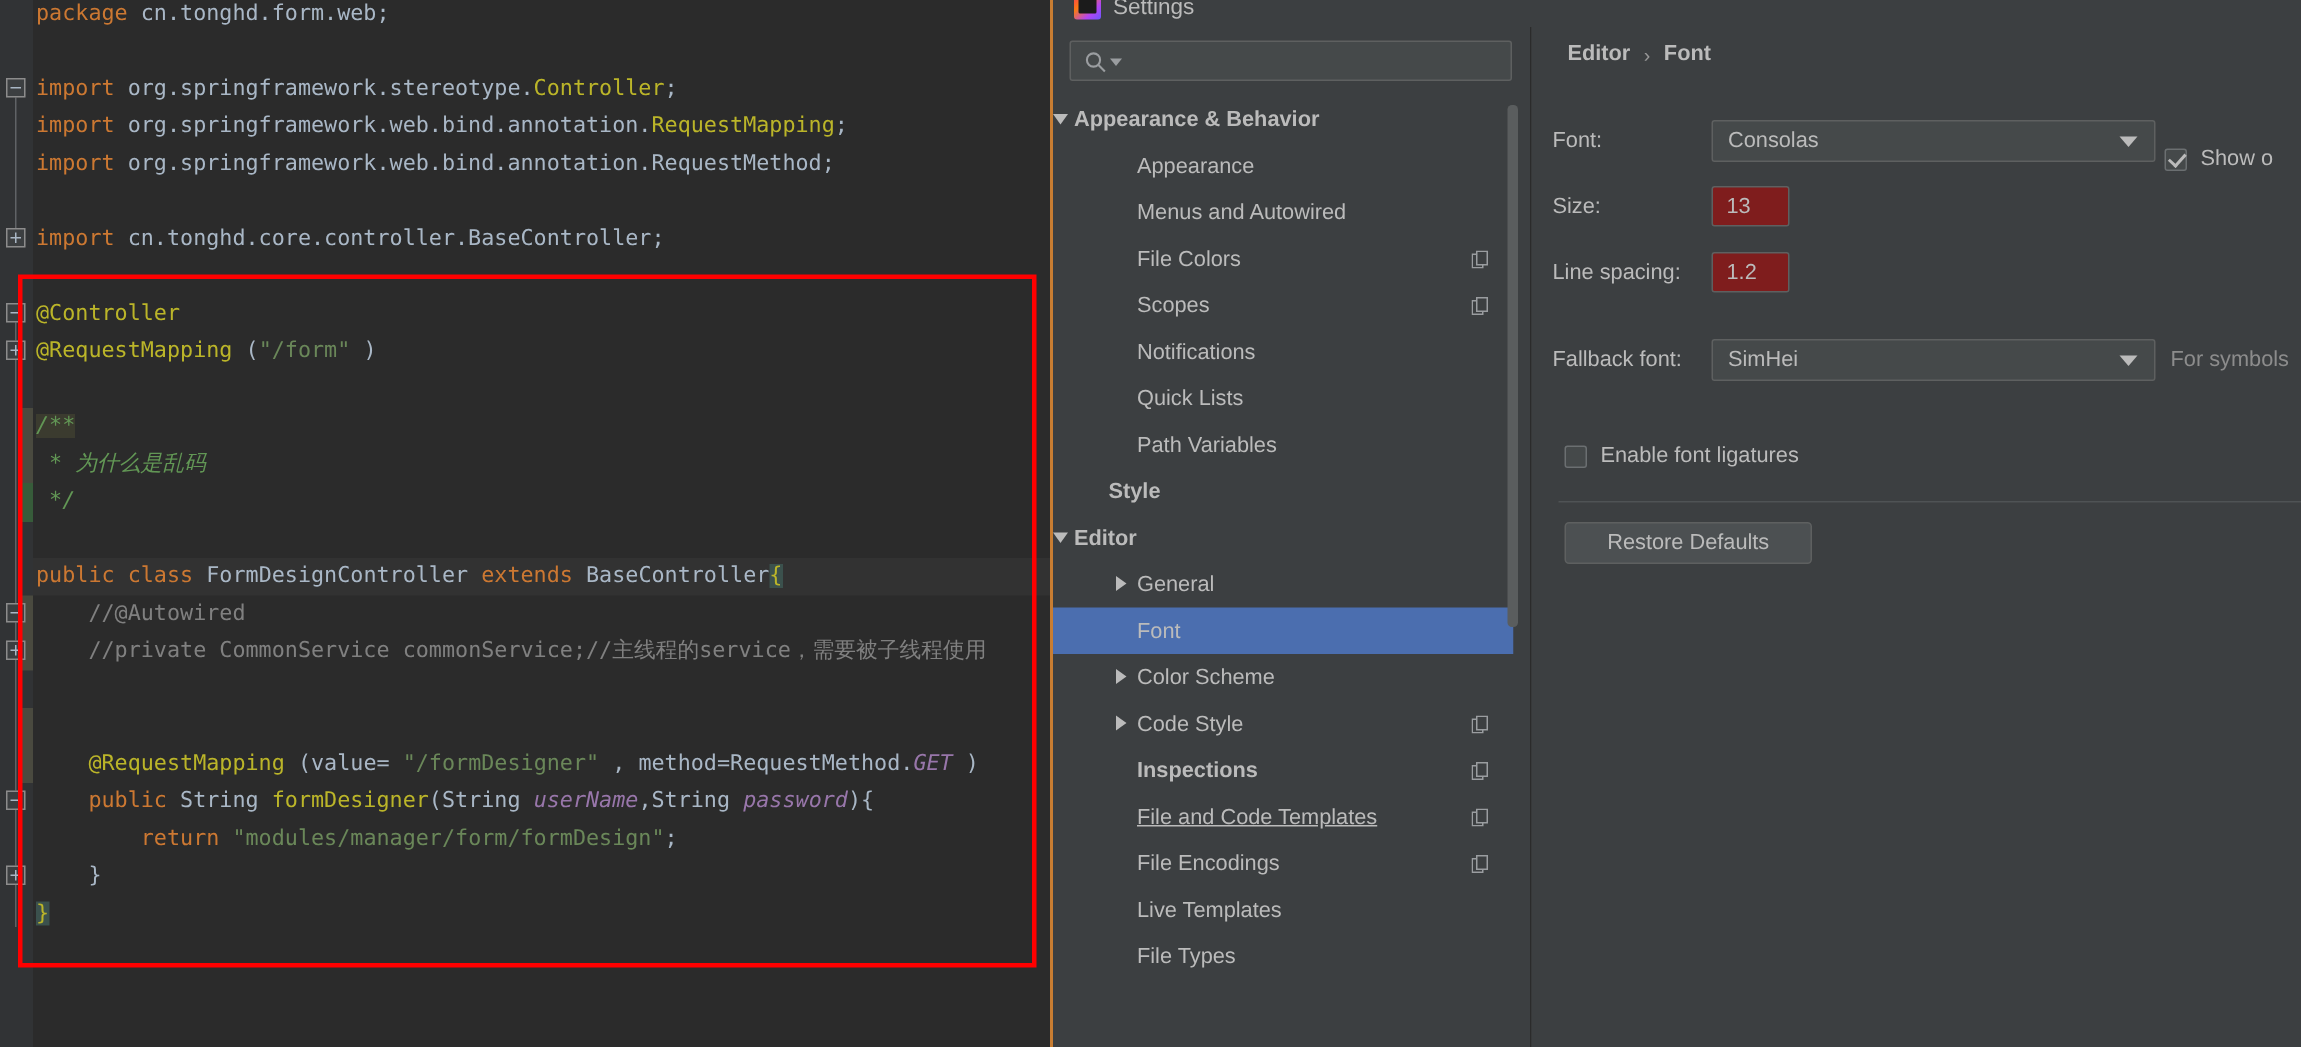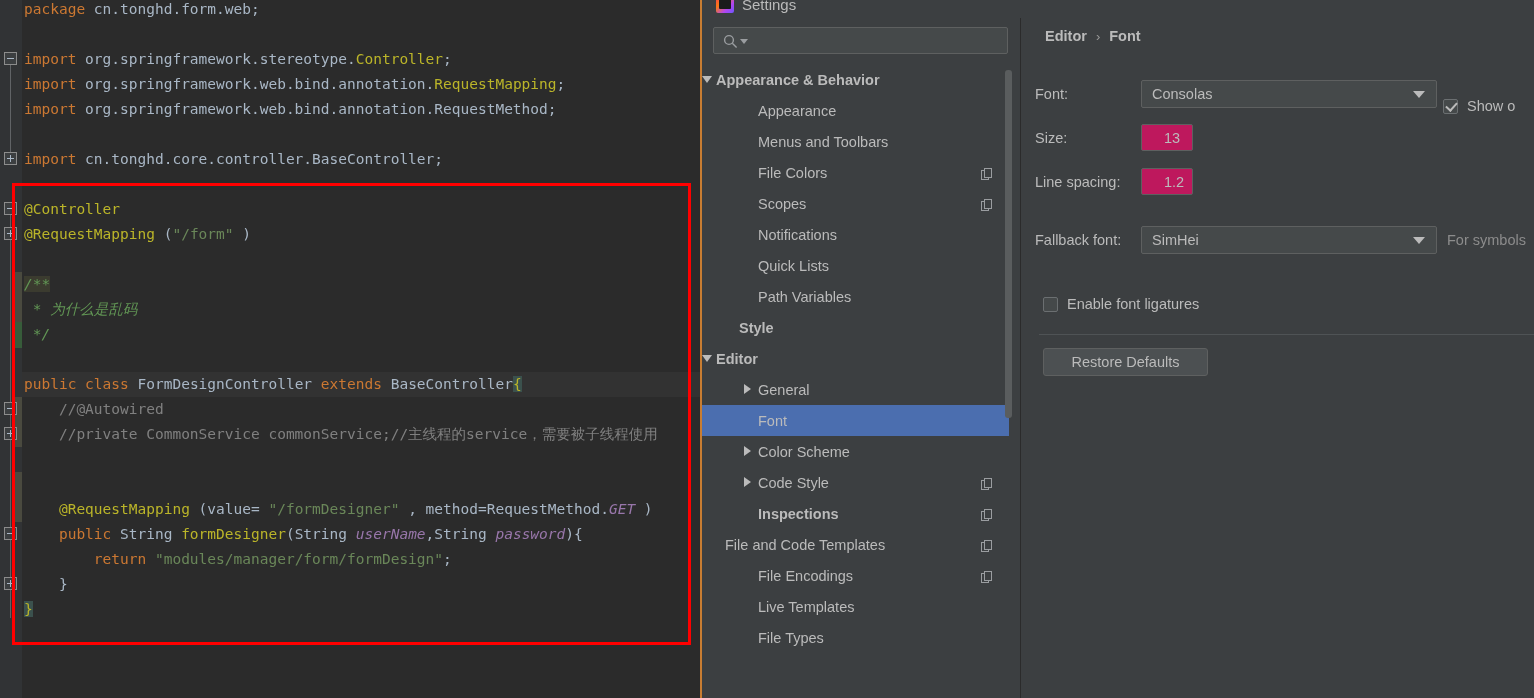--- a/index.html
+++ b/index.html
@@ -175,23 +175,23 @@
     border-radius: 2px; display: flex; align-items: center;
     color: #bbbbbb; font-size: 14.5px;
   }
   .combo .cval { padding-left: 10px; }
   .combo-arrow {
     position: absolute; right: 11px; top: 50%; margin-top: -3px;
     width: 0; height: 0; border-left: 6px solid transparent;
     border-right: 6px solid transparent; border-top: 7px solid #bbbbbb;
   }
   .textfield {
-    position: absolute; background: #be185d; border: 1px solid #5e6060;
+    position: absolute; background: #7f1d1d; border: 1px solid #5e6060;
     border-radius: 2px; color: #bbbbbb; font-size: 14.5px;
-    display: flex; align-items: center; padding-left: 22px;
+    display: flex; align-items: center; padding-left: 9px;
   }
 
   .cbox-row { position: absolute; display: flex; align-items: center; gap: 9px; }
   .cbox {
     width: 15px; height: 15px; background: #45494a;
     border: 1px solid #6b6f71; border-radius: 2px; position: relative;
   }
   .cbox.checked::after {
     content: ""; position: absolute; left: 4px; top: 0px;
     width: 5px; height: 9px; border: solid #bbbbbb;
@@ -260,21 +260,21 @@
 
       <div class="tree" id="tree-rows">
           <div class="tree-row bold">
             <span class="arrow down" style="left: 0px; top: 12px;"></span>
             <span class="tlabel" style="margin-left: 14px;">Appearance &amp; Behavior</span>
           </div>
           <div class="tree-row">
             <span class="tlabel" style="margin-left: 56px;">Appearance</span>
           </div>
           <div class="tree-row">
-            <span class="tlabel" style="margin-left: 56px;">Menus and Toolbars</span>
+            <span class="tlabel" style="margin-left: 56px;">Menus and Autowired</span>
           </div>
           <div class="tree-row">
             <span class="tlabel" style="margin-left: 56px;">File Colors</span>
             <span class="copy-icon"><svg viewBox="0 0 12 12" width="12" height="12">
                 <rect x="0.5" y="2.5" width="7" height="9" fill="none" stroke="#9a9da0" stroke-width="1"></rect>
                 <rect x="3.5" y="0.5" width="7" height="9" fill="#3c3f41" stroke="#9a9da0" stroke-width="1"></rect>
               </svg></span>
           </div>
           <div class="tree-row">
             <span class="tlabel" style="margin-left: 56px;">Scopes</span>
@@ -319,21 +319,21 @@
               </svg></span>
           </div>
           <div class="tree-row">
             <span class="tlabel" style="margin-left: 56px; font-weight: bold;">Inspections</span>
             <span class="copy-icon"><svg viewBox="0 0 12 12" width="12" height="12">
                 <rect x="0.5" y="2.5" width="7" height="9" fill="none" stroke="#9a9da0" stroke-width="1"></rect>
                 <rect x="3.5" y="0.5" width="7" height="9" fill="#3c3f41" stroke="#9a9da0" stroke-width="1"></rect>
               </svg></span>
           </div>
           <div class="tree-row">
-            <span class="tlabel" style="margin-left: 23px;">File and Code Templates</span>
+            <span class="tlabel" style="margin-left: 56px; text-decoration: underline;">File and Code Templates</span>
             <span class="copy-icon"><svg viewBox="0 0 12 12" width="12" height="12">
                 <rect x="0.5" y="2.5" width="7" height="9" fill="none" stroke="#9a9da0" stroke-width="1"></rect>
                 <rect x="3.5" y="0.5" width="7" height="9" fill="#3c3f41" stroke="#9a9da0" stroke-width="1"></rect>
               </svg></span>
           </div>
           <div class="tree-row">
             <span class="tlabel" style="margin-left: 56px;">File Encodings</span>
             <span class="copy-icon"><svg viewBox="0 0 12 12" width="12" height="12">
                 <rect x="0.5" y="2.5" width="7" height="9" fill="none" stroke="#9a9da0" stroke-width="1"></rect>
                 <rect x="3.5" y="0.5" width="7" height="9" fill="#3c3f41" stroke="#9a9da0" stroke-width="1"></rect>

